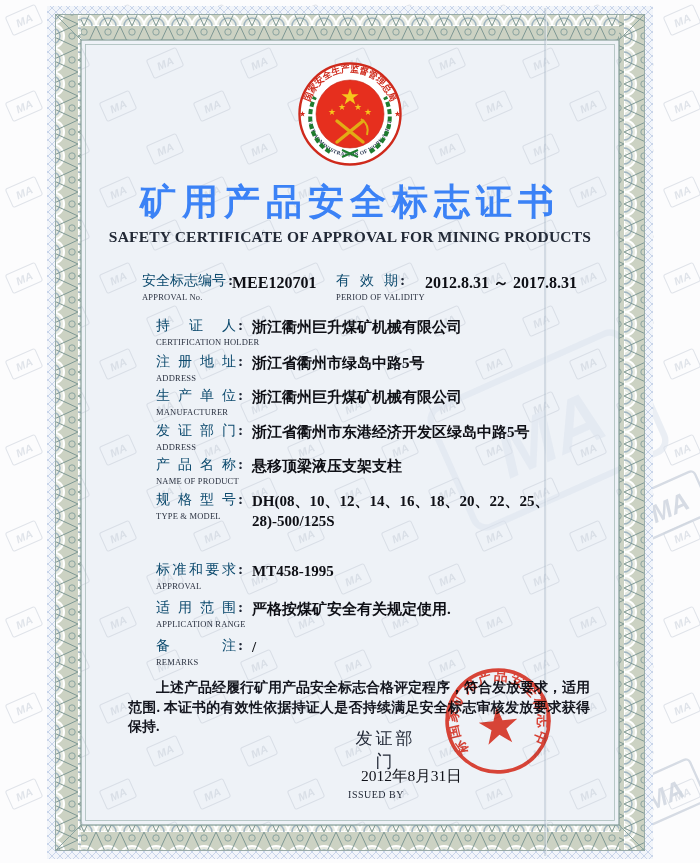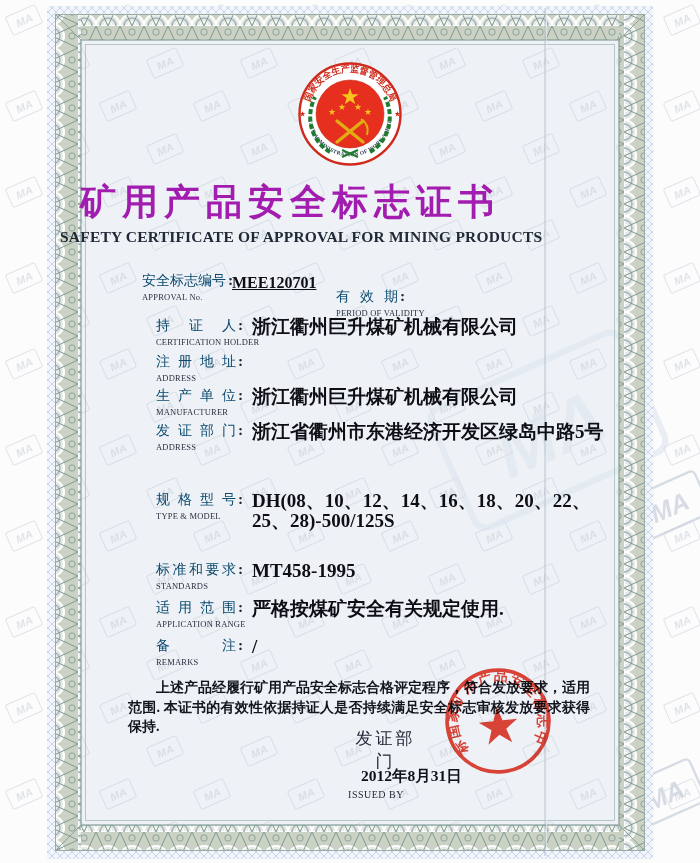--- a/index.html
+++ b/index.html
@@ -4,42 +4,42 @@
 <style>
   html,body{margin:0;padding:0;background:#ffffff;}
   .page{position:relative;width:700px;height:863px;background:#fcfcfd;overflow:hidden;
         font-family:"Liberation Serif", serif;}
   .inner-bg{position:absolute;left:82px;top:41px;width:536px;height:783px;background:#eef2f7;}
   svg.layer{position:absolute;left:0;top:0;pointer-events:none;}
   .fold-line{position:absolute;left:544px;top:8px;width:2px;height:848px;
              background:rgba(172,186,201,0.42);border-right:1px solid rgba(255,255,255,0.5);}
   .content{position:absolute;left:0;top:0;width:700px;height:863px;}
   .emblem{position:absolute;left:297px;top:61px;width:106px;height:106px;}
-  .title{position:absolute;left:80px;top:178px;width:540px;text-align:left;
-         font-size:36px;font-weight:700;letter-spacing:6px;color:#a21caf;}
-  .subtitle{position:absolute;left:60px;top:228px;width:580px;
+  .title{position:absolute;left:80px;top:178px;width:540px;text-align:center;
+         font-size:36px;font-weight:700;letter-spacing:6px;color:#3b82f6;}
+  .subtitle{position:absolute;left:60px;top:228px;width:580px;text-align:center;
             font-size:15.5px;font-weight:700;color:#222936;letter-spacing:0.2px;}
   .row{position:absolute;left:132px;width:455px;margin-left:24px;}
   .cn{display:inline-block;font-size:14px;font-weight:400;color:#0c4a6e;}
   .cn.just{width:80px;text-align:justify;text-align-last:justify;}
   .colon{font-size:15.5px;font-weight:700;color:#1f2634;margin-left:2px;}
   .en{position:absolute;left:0;top:21px;font-size:8.5px;color:#2a3140;letter-spacing:0.2px;white-space:nowrap;}
-  .val{position:absolute;left:96px;top:1px;width:354px;font-size:19px;font-weight:600;
+  .val{position:absolute;left:96px;top:1px;width:354px;font-size:15px;font-weight:600;
        color:#0e0f15;line-height:20px;}
   .approval-row{position:absolute;left:142px;top:271px;width:460px;}
   .approval-row .val{left:90px;top:2px;width:130px;}
-  .validity{position:absolute;left:194px;top:16px;width:260px;}
+  .validity{position:absolute;left:194px;top:0;width:260px;}
   .validity .cn.just{width:62px;}
   .validity .val{left:89px;top:2px;width:175px;white-space:nowrap;}
   .statement{position:absolute;left:128px;top:678px;width:462px;font-size:14px;font-weight:600;
              color:#14161f;line-height:19.5px;text-indent:2em;text-align:justify;}
   .issued{position:absolute;left:330px;top:727px;width:92px;text-align:center;}
   .issued-cn{font-size:17px;font-weight:400;letter-spacing:3px;color:#1b2230;margin-left:19px;}
   .issued-en{font-size:10px;color:#232a38;margin-top:16px;letter-spacing:0.5px;}
-  .issue-date{position:absolute;left:361px;top:766px;font-size:15.5px;font-weight:700;color:#101219;}
+  .issue-date{position:absolute;left:361px;top:766px;font-size:15.5px;font-weight:400;color:#101219;}
   .stamp{position:absolute;left:441px;top:664px;width:114px;height:114px;
          transform:rotate(-6deg);mix-blend-mode:multiply;opacity:0.93;}
 </style>
 </head>
 <body>
 
 <div class="page">
 
   <div class="inner-bg"></div>
 
@@ -138,56 +138,63 @@
       <use href="#star" transform="translate(71,51) scale(3.6)" fill="#f6c61c"></use>
       <path d="M40,60 L66,81 M66,60 L40,81" stroke="#e2ac15" stroke-width="3.4" stroke-linecap="round"></path>
       <path d="M64,58 Q73,64 70,74" stroke="#e2ac15" stroke-width="2" fill="none"></path>
     </svg>
 
     <div class="title">矿用产品安全标志证书</div>
     <div class="subtitle">SAFETY CERTIFICATE OF APPROVAL FOR MINING PRODUCTS</div>
 
     <div class="approval-row">
       <span class="cn">安全标志编号</span><span class="colon">:</span>
-      <span class="val" style="font-size:16px;text-decoration:underline;">MEE120701</span>
+      <span class="val" style="font-size:16px;">MEE120701</span>
       <span class="en">APPROVAL No.</span>
       <div class="validity">
         <span class="cn just">有效期</span><span class="colon">:</span>
+        <span class="val" style="font-size:16px;">2012.8.31 ～ 2017.8.31</span>
         <span class="en">PERIOD OF VALIDITY</span>
       </div>
     </div>
 
     <div class="row" style="top:316px">
       <span class="cn just">持证人</span><span class="colon">:</span>
       <span class="val">浙江衢州巨升煤矿机械有限公司</span>
       <span class="en">CERTIFICATION HOLDER</span>
     </div>
     <div class="row" style="top:352px">
       <span class="cn just">注册地址</span><span class="colon">:</span>
+      <span class="val">浙江省衢州市绿岛中路5号</span>
       <span class="en">ADDRESS</span>
     </div>
     <div class="row" style="top:386px">
       <span class="cn just">生产单位</span><span class="colon">:</span>
       <span class="val">浙江衢州巨升煤矿机械有限公司</span>
       <span class="en">MANUFACTURER</span>
     </div>
     <div class="row" style="top:421px">
       <span class="cn just">发证部门</span><span class="colon">:</span>
       <span class="val">浙江省衢州市东港经济开发区绿岛中路5号</span>
       <span class="en">ADDRESS</span>
     </div>
+    <div class="row" style="top:455px">
+      <span class="cn just">产品名称</span><span class="colon">:</span>
+      <span class="val">悬移顶梁液压支架支柱</span>
+      <span class="en">NAME OF PRODUCT</span>
+    </div>
     <div class="row" style="top:490px">
       <span class="cn just">规格型号</span><span class="colon">:</span>
       <span class="val">DH(08、10、12、14、16、18、20、22、25、28)-500/125S</span>
       <span class="en">TYPE &amp; MODEL</span>
     </div>
     <div class="row" style="top:560px">
       <span class="cn just">标准和要求</span><span class="colon">:</span>
       <span class="val">MT458-1995</span>
-      <span class="en">STANDARDS</span>
+      <span class="en">APPROVAL</span>
     </div>
     <div class="row" style="top:598px">
       <span class="cn just">适用范围</span><span class="colon">:</span>
       <span class="val">严格按煤矿安全有关规定使用.</span>
       <span class="en">APPLICATION RANGE</span>
     </div>
     <div class="row" style="top:636px">
       <span class="cn just">备注</span><span class="colon">:</span>
       <span class="val">/</span>
       <span class="en">REMARKS</span>

